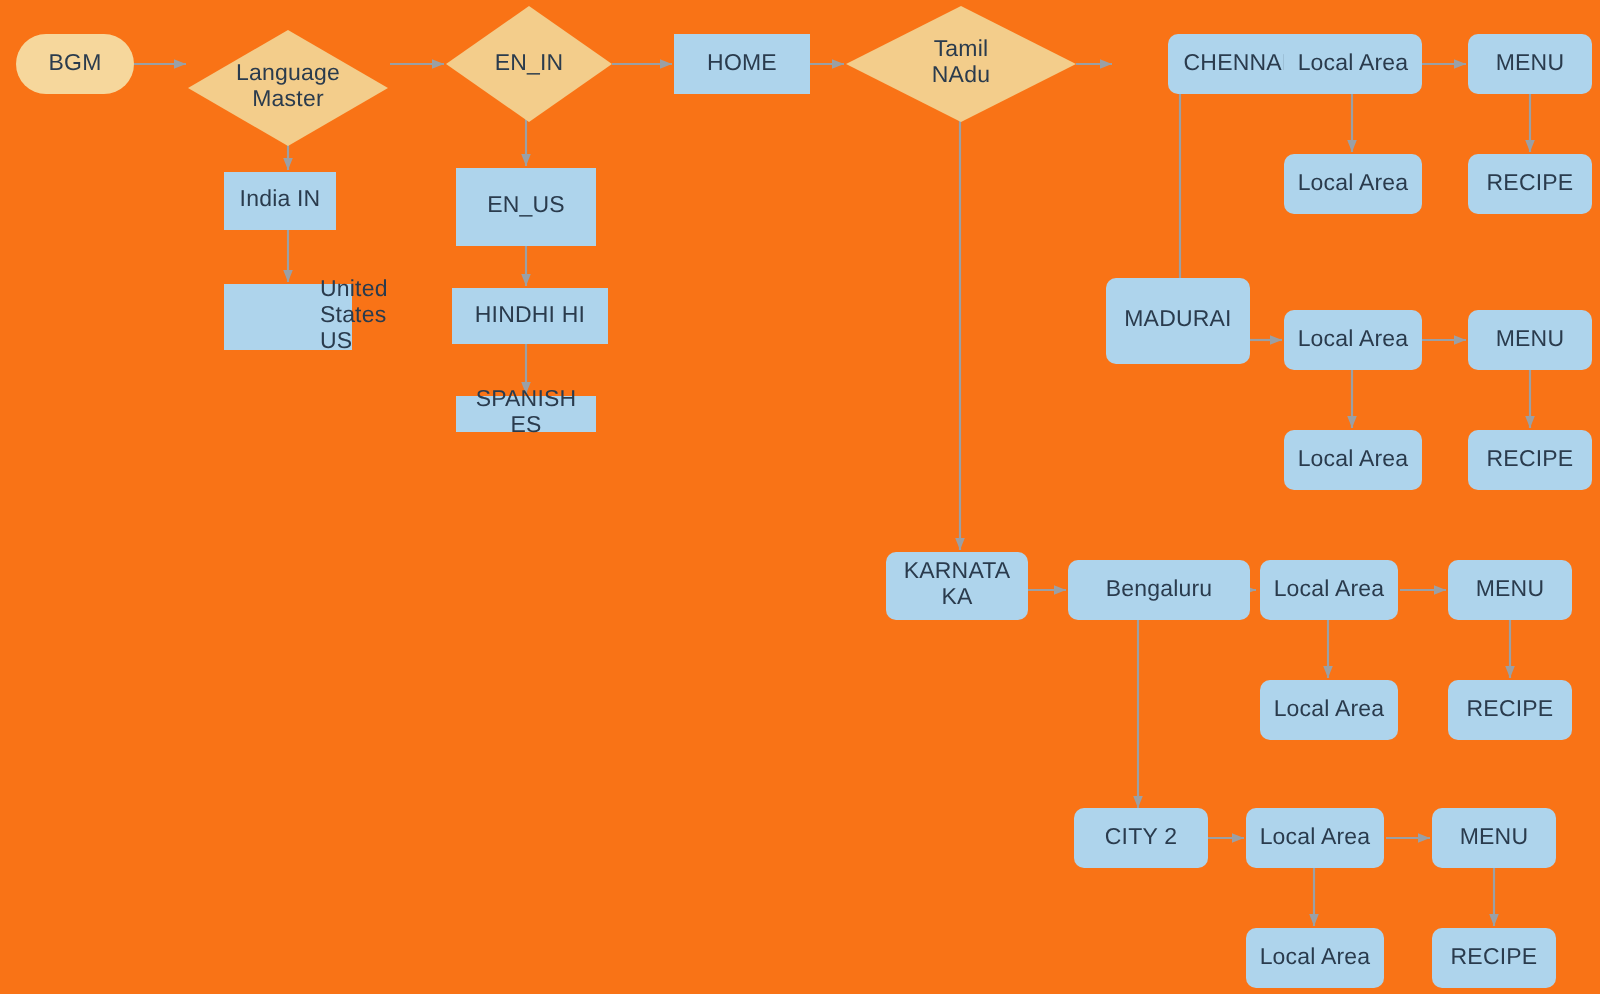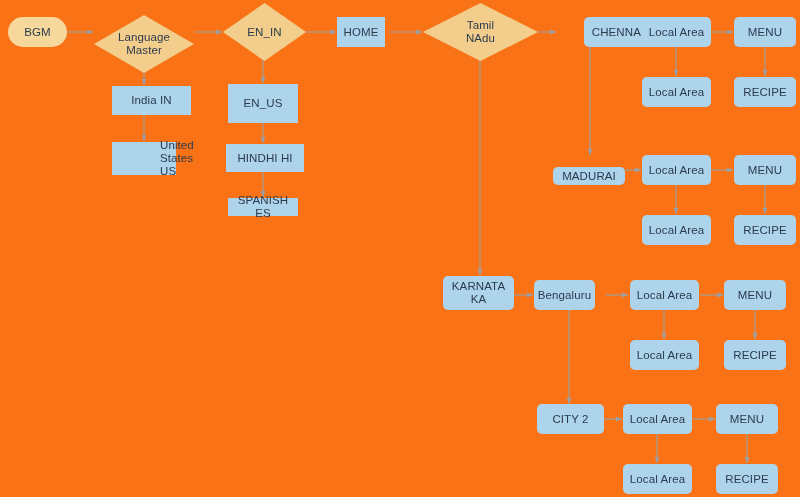--- a/index.html
+++ b/index.html
@@ -134,21 +134,21 @@
     <span class="dshape"></span>
     <span class="lbl dlabel">Language
 Master</span>
   </div>
 
   <div class="node diamond" style="left:223px; top:3px; width:83px; height:58px;">
     <span class="dshape"></span>
     <span class="lbl dlabel">EN_IN</span>
   </div>
 
-  <div class="node rect-square" style="left:337px; top:17px; width:48px; height:30px;">
+  <div class="node rect-square" style="left:337px; top:17px; width:68px; height:30px;">
     <span class="lbl">HOME</span>
   </div>
 
   <div class="node diamond" style="left:423px; top:3px; width:115px; height:58px;">
     <span class="dshape"></span>
     <span class="lbl dlabel">Tamil
 NAdu</span>
   </div>
 
   <div class="node rect" style="left:584px; top:17px; width:68px; height:30px;">
@@ -156,21 +156,21 @@
   </div>
 
   <div class="node rect" style="left:642px; top:17px; width:69px; height:30px;">
     <span class="lbl">Local Area</span>
   </div>
 
   <div class="node rect" style="left:734px; top:17px; width:62px; height:30px;">
     <span class="lbl">MENU</span>
   </div>
 
-  <div class="node rect-square" style="left:112px; top:86px; width:79px; height:29px;">
+  <div class="node rect-square" style="left:112px; top:86px; width:56px; height:29px;">
     <span class="lbl">India IN</span>
   </div>
 
   <div class="node rect-square" style="left:112px; top:142px; width:64px; height:33px;padding-left:46px;">
     <span class="lbl">United
 States US</span>
   </div>
 
   <div class="node rect-square" style="left:228px; top:84px; width:70px; height:39px;">
     <span class="lbl">EN_US</span>
@@ -186,21 +186,21 @@
   </div>
 
   <div class="node rect" style="left:642px; top:77px; width:69px; height:30px;">
     <span class="lbl">Local Area</span>
   </div>
 
   <div class="node rect" style="left:734px; top:77px; width:62px; height:30px;">
     <span class="lbl">RECIPE</span>
   </div>
 
-  <div class="node rect" style="left:553px; top:167px; width:72px; height:18px;">
+  <div class="node rect" style="left:553px; top:139px; width:72px; height:43px;">
     <span class="lbl">MADURAI</span>
   </div>
 
   <div class="node rect" style="left:642px; top:155px; width:69px; height:30px;">
     <span class="lbl">Local Area</span>
   </div>
 
   <div class="node rect" style="left:734px; top:155px; width:62px; height:30px;">
     <span class="lbl">MENU</span>
   </div>
@@ -211,21 +211,21 @@
 
   <div class="node rect" style="left:734px; top:215px; width:62px; height:30px;">
     <span class="lbl">RECIPE</span>
   </div>
 
   <div class="node rect" style="left:443px; top:276px; width:71px; height:34px;">
     <span class="lbl">KARNATA
 KA</span>
   </div>
 
-  <div class="node rect" style="left:534px; top:280px; width:61px; height:30px;">
+  <div class="node rect" style="left:534px; top:280px; width:91px; height:30px;">
     <span class="lbl">Bengaluru</span>
   </div>
 
   <div class="node rect" style="left:630px; top:280px; width:69px; height:30px;">
     <span class="lbl">Local Area</span>
   </div>
 
   <div class="node rect" style="left:724px; top:280px; width:62px; height:30px;">
     <span class="lbl">MENU</span>
   </div>

